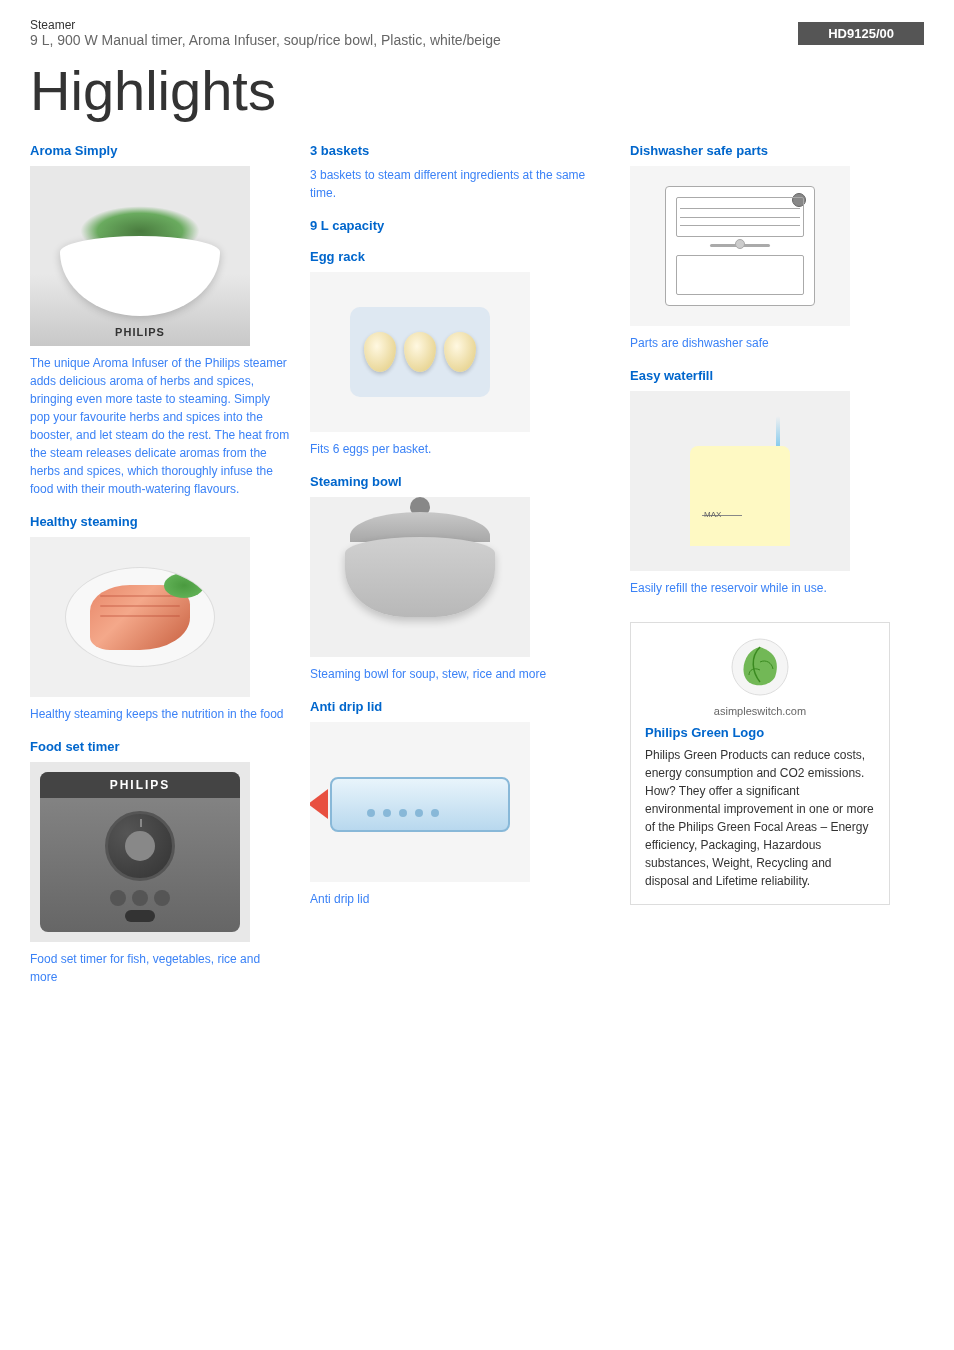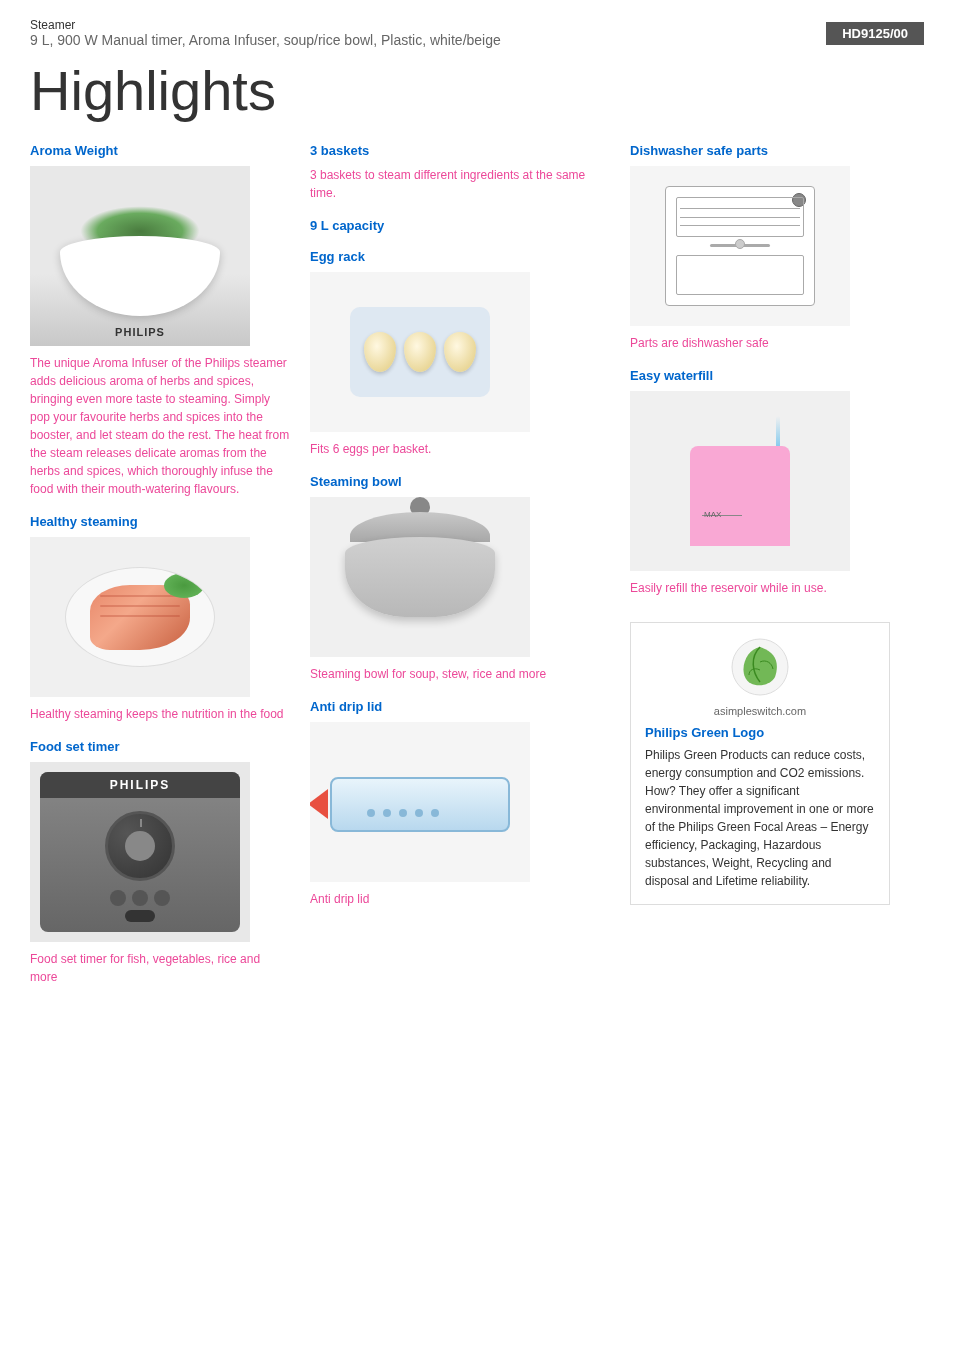--- a/index.html
+++ b/index.html
@@ -30,21 +30,21 @@
     }
 
     .product-info .product-desc {
       font-size: 14px;
       color: #666;
     }
 
     .model-badge {
       background: #555;
       color: #fff;
-      padding: 4px 16px;
+      padding: 4px 30px;
       font-size: 13px;
       font-weight: bold;
       white-space: nowrap;
     }
 
     .highlights-title {
       font-size: 56px;
       font-weight: 300;
       color: #333;
       padding: 10px 30px 20px 30px;
@@ -86,21 +86,21 @@
       overflow: hidden;
       position: relative;
     }
 
     .feature-image.tall {
       height: 180px;
     }
 
     .feature-text {
       font-size: 12px;
-      color: #ec4899;
+      color: #3b82f6;
       line-height: 1.5;
       margin-bottom: 10px;
     }
 
     
     .img-aroma {
       background: linear-gradient(180deg, #e8e8e8 60%, #c8c8c8 100%);
       position: relative;
     }
     .img-aroma .bowl-shape {
@@ -313,21 +313,21 @@
       background: #f0f0f0;
     }
     .waterfill-steamer {
       width: 120px;
       height: 130px;
       position: relative;
     }
     .wf-body {
       width: 100px;
       height: 100px;
-      background: #f9a8d4;
+      background: #fef9c3;
       border-radius: 8px 8px 0 0;
       position: absolute;
       bottom: 0;
       left: 10px;
     }
     .wf-water-stream {
       position: absolute;
       top: 0;
       right: 20px;
       width: 4px;
@@ -525,21 +525,21 @@
   </div>
   <div class="model-badge">HD9125/00</div>
 </div>
 
 <div class="highlights-title">Highlights</div>
 
 <div class="content-grid">
 
   <div class="col col-left">
 
-    <div class="feature-title">Aroma Weight</div>
+    <div class="feature-title">Aroma Simply</div>
     <div class="feature-image tall img-aroma">
       <div class="greens"></div>
       <div class="bowl-shape"></div>
       <div class="philips-label">PHILIPS</div>
     </div>
     <div class="feature-text">The unique Aroma Infuser of the Philips steamer adds delicious aroma of herbs and spices, bringing even more taste to steaming. Simply pop your favourite herbs and spices into the booster, and let steam do the rest. The heat from the steam releases delicate aromas from the herbs and spices, which thoroughly infuse the food with their mouth-watering flavours.</div>
 
     <div class="feature-title">Healthy steaming</div>
     <div class="feature-image img-healthy">
       <div class="salmon-plate">

